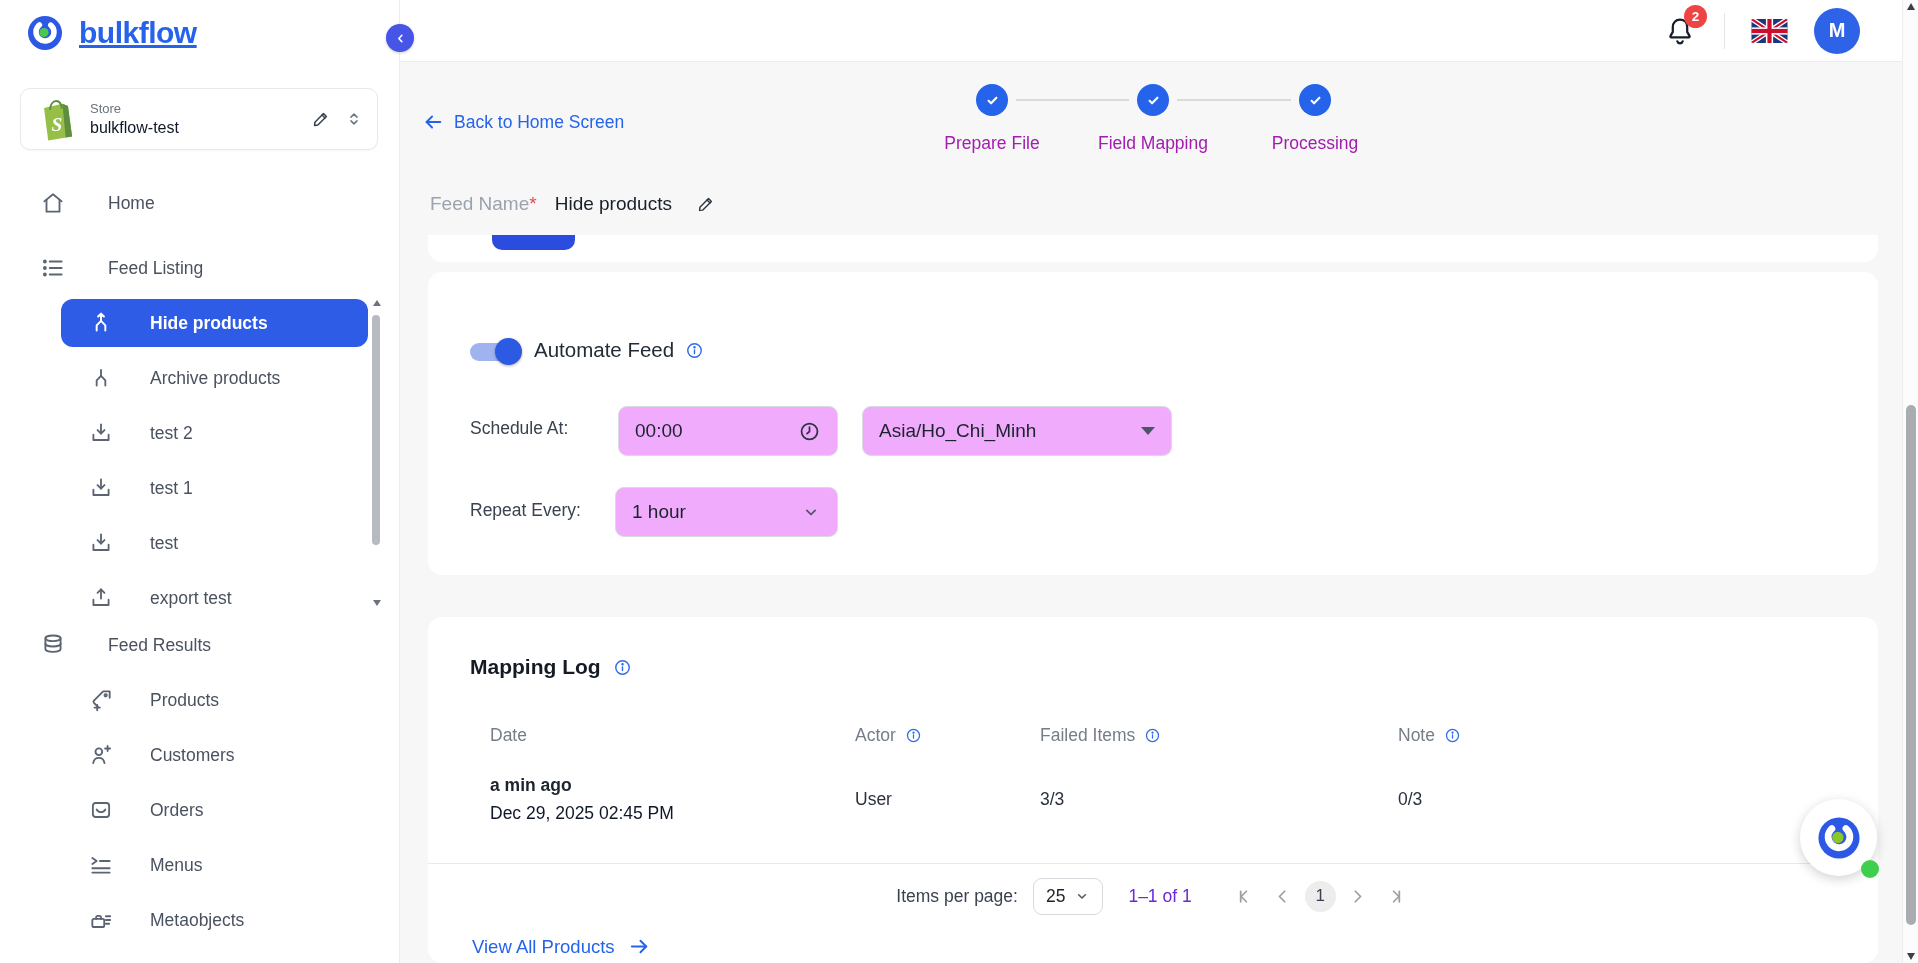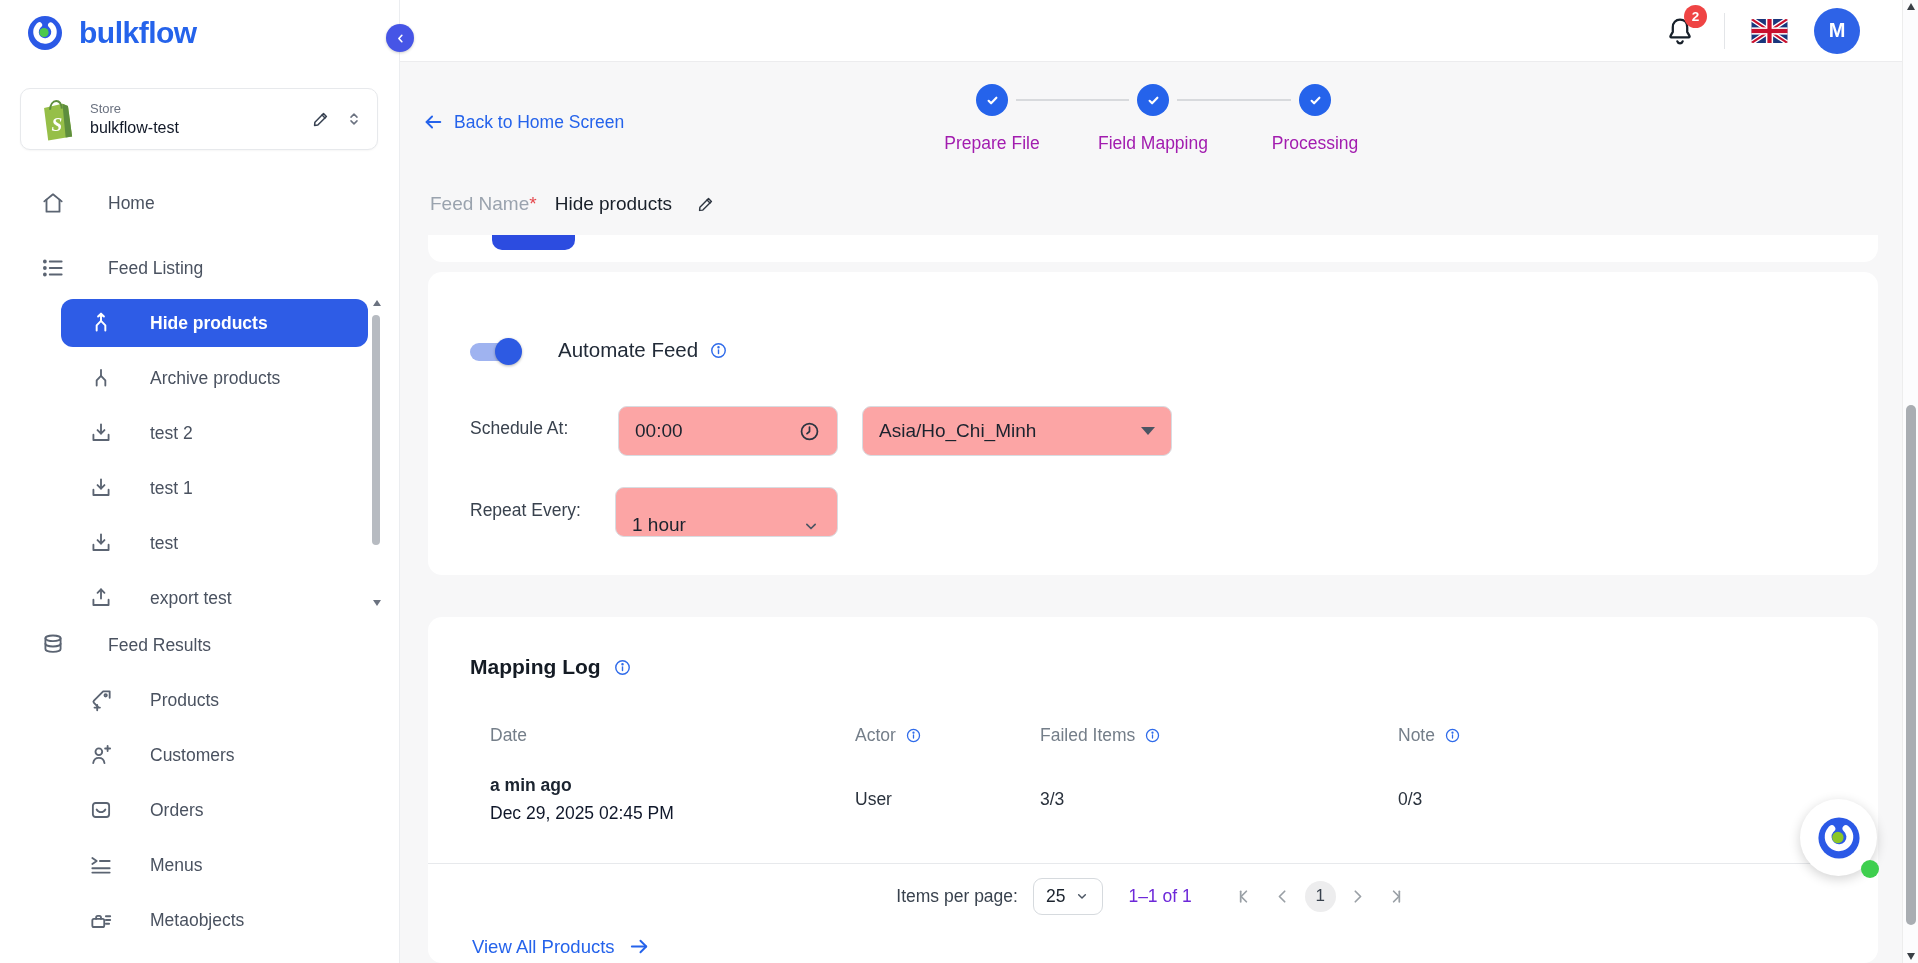--- a/index.html
+++ b/index.html
@@ -2,21 +2,21 @@
 <html><head>
 <meta charset="utf-8">
 <style>
   * { margin:0; padding:0; box-sizing:border-box; }
   html,body { width:1918px; height:963px; overflow:hidden; font-family:"Liberation Sans", sans-serif; background:#f7f7f8; }
   svg { display:block; }
 
   
   .sidebar { position:fixed; left:0; top:0; width:400px; height:963px; background:#fff; border-right:1px solid #ebedf0; z-index:5; }
   .logo-row { position:absolute; left:24px; top:12px; display:flex; align-items:center; gap:13px; }
-  .logo-text { font-size:30px; font-weight:bold; color:#2563eb; letter-spacing:-0.5px; }
+  .logo-text { font-size:30px; font-weight:bold; color:#2563eb; letter-spacing:-0.5px;text-decoration:underline; }
   .collapse-btn { position:fixed; left:386px; top:24px; width:28px; height:28px; border-radius:50%; background:#4655e6; display:flex; align-items:center; justify-content:center; z-index:20; box-shadow:0 1px 3px rgba(0,0,0,.2); }
   .store-card { position:absolute; left:20px; top:88px; width:358px; height:62px; background:#fff; border:1px solid #e7e9ec; border-radius:10px; display:flex; align-items:center; padding:0 14px; gap:13px; box-shadow:0 1px 2px rgba(0,0,0,.04); }
   .store-meta { flex:1; }
   .store-label { font-size:13px; color:#6b7280; }
   .store-name { font-size:16px; color:#111827; font-weight:500; margin-top:3px; }
   .store-actions { display:flex; align-items:center; gap:14px; }
 
   .nav-item { position:absolute; display:flex; align-items:center; height:44px; color:#4a5260; font-size:17.5px; cursor:pointer; }
   .nav-item .ni-icon { color:#5b6472; }
   .lvl0 { left:40px; gap:42px; }
@@ -54,28 +54,28 @@
   .fn-edit { margin-left:6px; color:#2f3742; }
 
   .card { position:absolute; left:28px; width:1450px; background:#fff; }
   .card1 { top:235px; height:27px; border-radius:0 0 14px 14px; }
   .btn-sliver { position:absolute; left:64px; top:0; width:83px; height:15px; background:#2c4ce0; border-radius:0 0 10px 10px; }
 
   .card2 { top:272px; height:303px; border-radius:14px; }
   .switch { position:absolute; left:42px; top:66px; width:52px; height:28px; cursor:pointer; }
   .switch-track { position:absolute; left:0; top:5px; width:46px; height:18px; border-radius:9px; background:#9fb3f0; }
   .switch-knob { position:absolute; right:0; top:0; width:27px; height:27px; border-radius:50%; background:#2d5ae3; box-shadow:0 1px 3px rgba(0,0,0,.3); }
-  .automate-label { position:absolute; left:106px; top:66px; display:flex; align-items:center; gap:11px; font-size:20.5px; font-weight:500; color:#222b38;margin-left:24px; }
+  .automate-label { position:absolute; left:106px; top:66px; display:flex; align-items:center; gap:11px; font-size:20.5px; font-weight:500; color:#222b38; }
   .field-label { position:absolute; font-size:17.5px; color:#39424e; }
   .flabel-sched { left:42px; top:146px; }
   .flabel-repeat { left:42px; top:228px; }
-  .input-box { position:absolute; height:50px; border:1px solid #d8dce1; border-radius:9px; background:#fca5a5; display:flex; align-items:center; justify-content:space-between; padding:0 16px; font-size:19px; color:#1b232e; cursor:pointer; }
+  .input-box { position:absolute; height:50px; border:1px solid #d8dce1; border-radius:9px; background:#f0abfc; display:flex; align-items:center; justify-content:space-between; padding:0 16px; font-size:19px; color:#1b232e; cursor:pointer; }
   .time-field { left:190px; top:134px; width:220px; }
   .tz-field { left:434px; top:134px; width:310px; }
-  .repeat-field { left:187px; top:215px; width:223px;align-items:flex-end; }
+  .repeat-field { left:187px; top:215px; width:223px; }
   .caret-fill { width:0; height:0; border-left:7px solid transparent; border-right:7px solid transparent; border-top:8px solid #4b5563; }
 
   .card3 { top:617px; height:346px; border-radius:14px; }
   .al-title { position:absolute; left:42px; top:38px; display:flex; align-items:center; gap:12px; font-size:21px; font-weight:bold; color:#141b24; }
   .al-grid { position:absolute; left:62px; right:40px; display:grid; grid-template-columns:365px 185px 358px 282px auto; align-items:center; }
   .al-head { top:98px; height:40px; color:#747e89; font-size:17.5px; }
   .th { display:flex; align-items:center; gap:9px; }
   .al-row { top:158px; }
   .cell-date .dr1 { font-size:17.5px; font-weight:bold; color:#1b2430; }
   .cell-date .dr2 { font-size:17.5px; color:#0f172a; margin-top:7px; }

